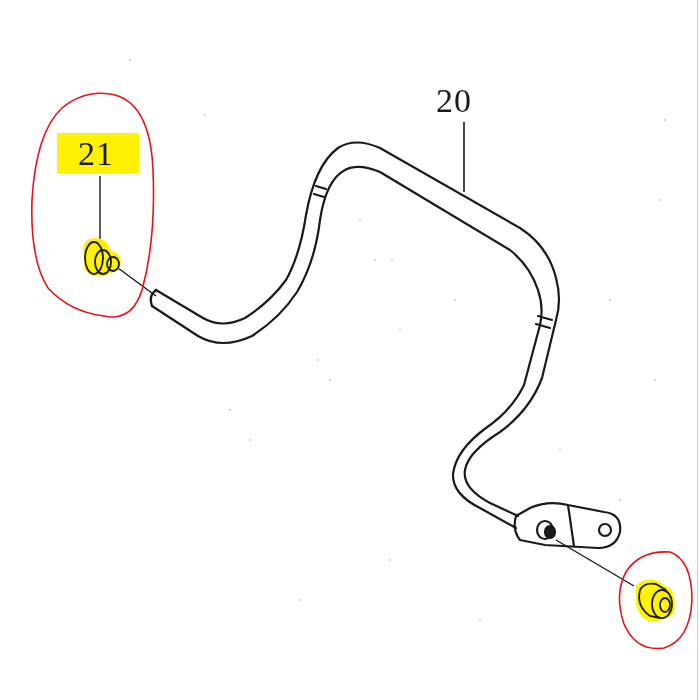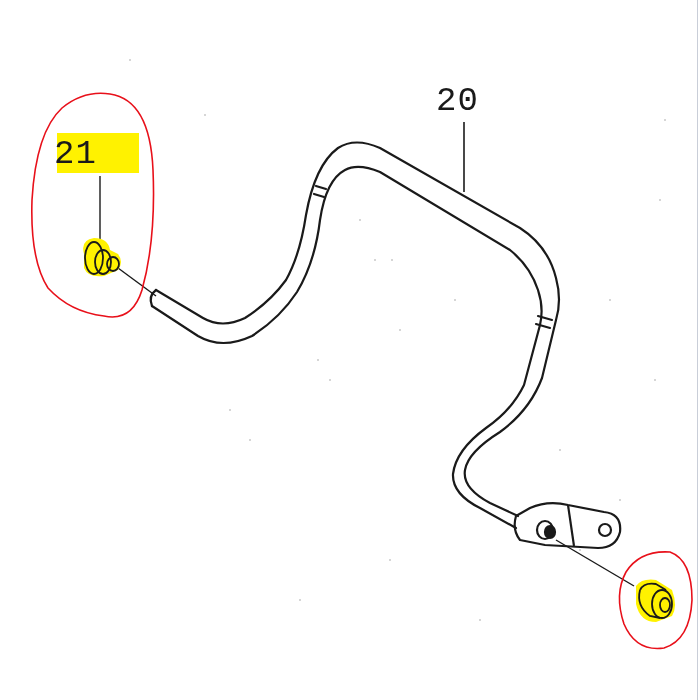--- a/index.html
+++ b/index.html
@@ -1,19 +1,19 @@
 <!DOCTYPE html>
 <html><head>
   <meta charset="utf-8">
   <style>
     html, body { margin: 0; padding: 0; background: #ffffff; }
     body { width: 700px; height: 700px; overflow: hidden; position: relative; font-family: "DejaVu Sans", sans-serif; }
     #canvas { position: absolute; left: 0; top: 0; width: 700px; height: 700px; }
     .right-border { position: absolute; left: 697px; top: 0; width: 1px; height: 700px; background: #c9ced8; }
-    .label { position: absolute; font-family: Liberation Mono, monospace; color: #1a1a1a; font-size: 34px; line-height: 1; letter-spacing: 1px; }
+    .label { position: absolute; font-family: Liberation Serif, serif; color: #1a1a1a; font-size: 34px; line-height: 1; letter-spacing: 1px; }
     .hl { position: absolute; background: #fff200; }
   </style>
 </head>
 <body>
 
 <svg id="canvas" viewBox="0 0 700 700" xmlns="http://www.w3.org/2000/svg">
 
   <g fill="#c8c8c8">
     <circle cx="130" cy="60" r="1"></circle>
       <circle cx="205" cy="115" r="1"></circle>
@@ -130,14 +130,14 @@
              Q636 652 624 624
              Q614 594 626 572
              Q640 550 670 552 Z"></path>
   </g>
 </svg>
 
 <div class="right-border"></div>
 
 <div class="hl" style="left:57px; top:133px; width:82px; height:40px;"></div>
 
-<div class="label" style="left:54px; top:137px;">21</div>
+<div class="label" style="left:78px; top:137px;">21</div>
 <div class="label" style="left:436px; top:84px;">20</div>
 
 </body></html>

